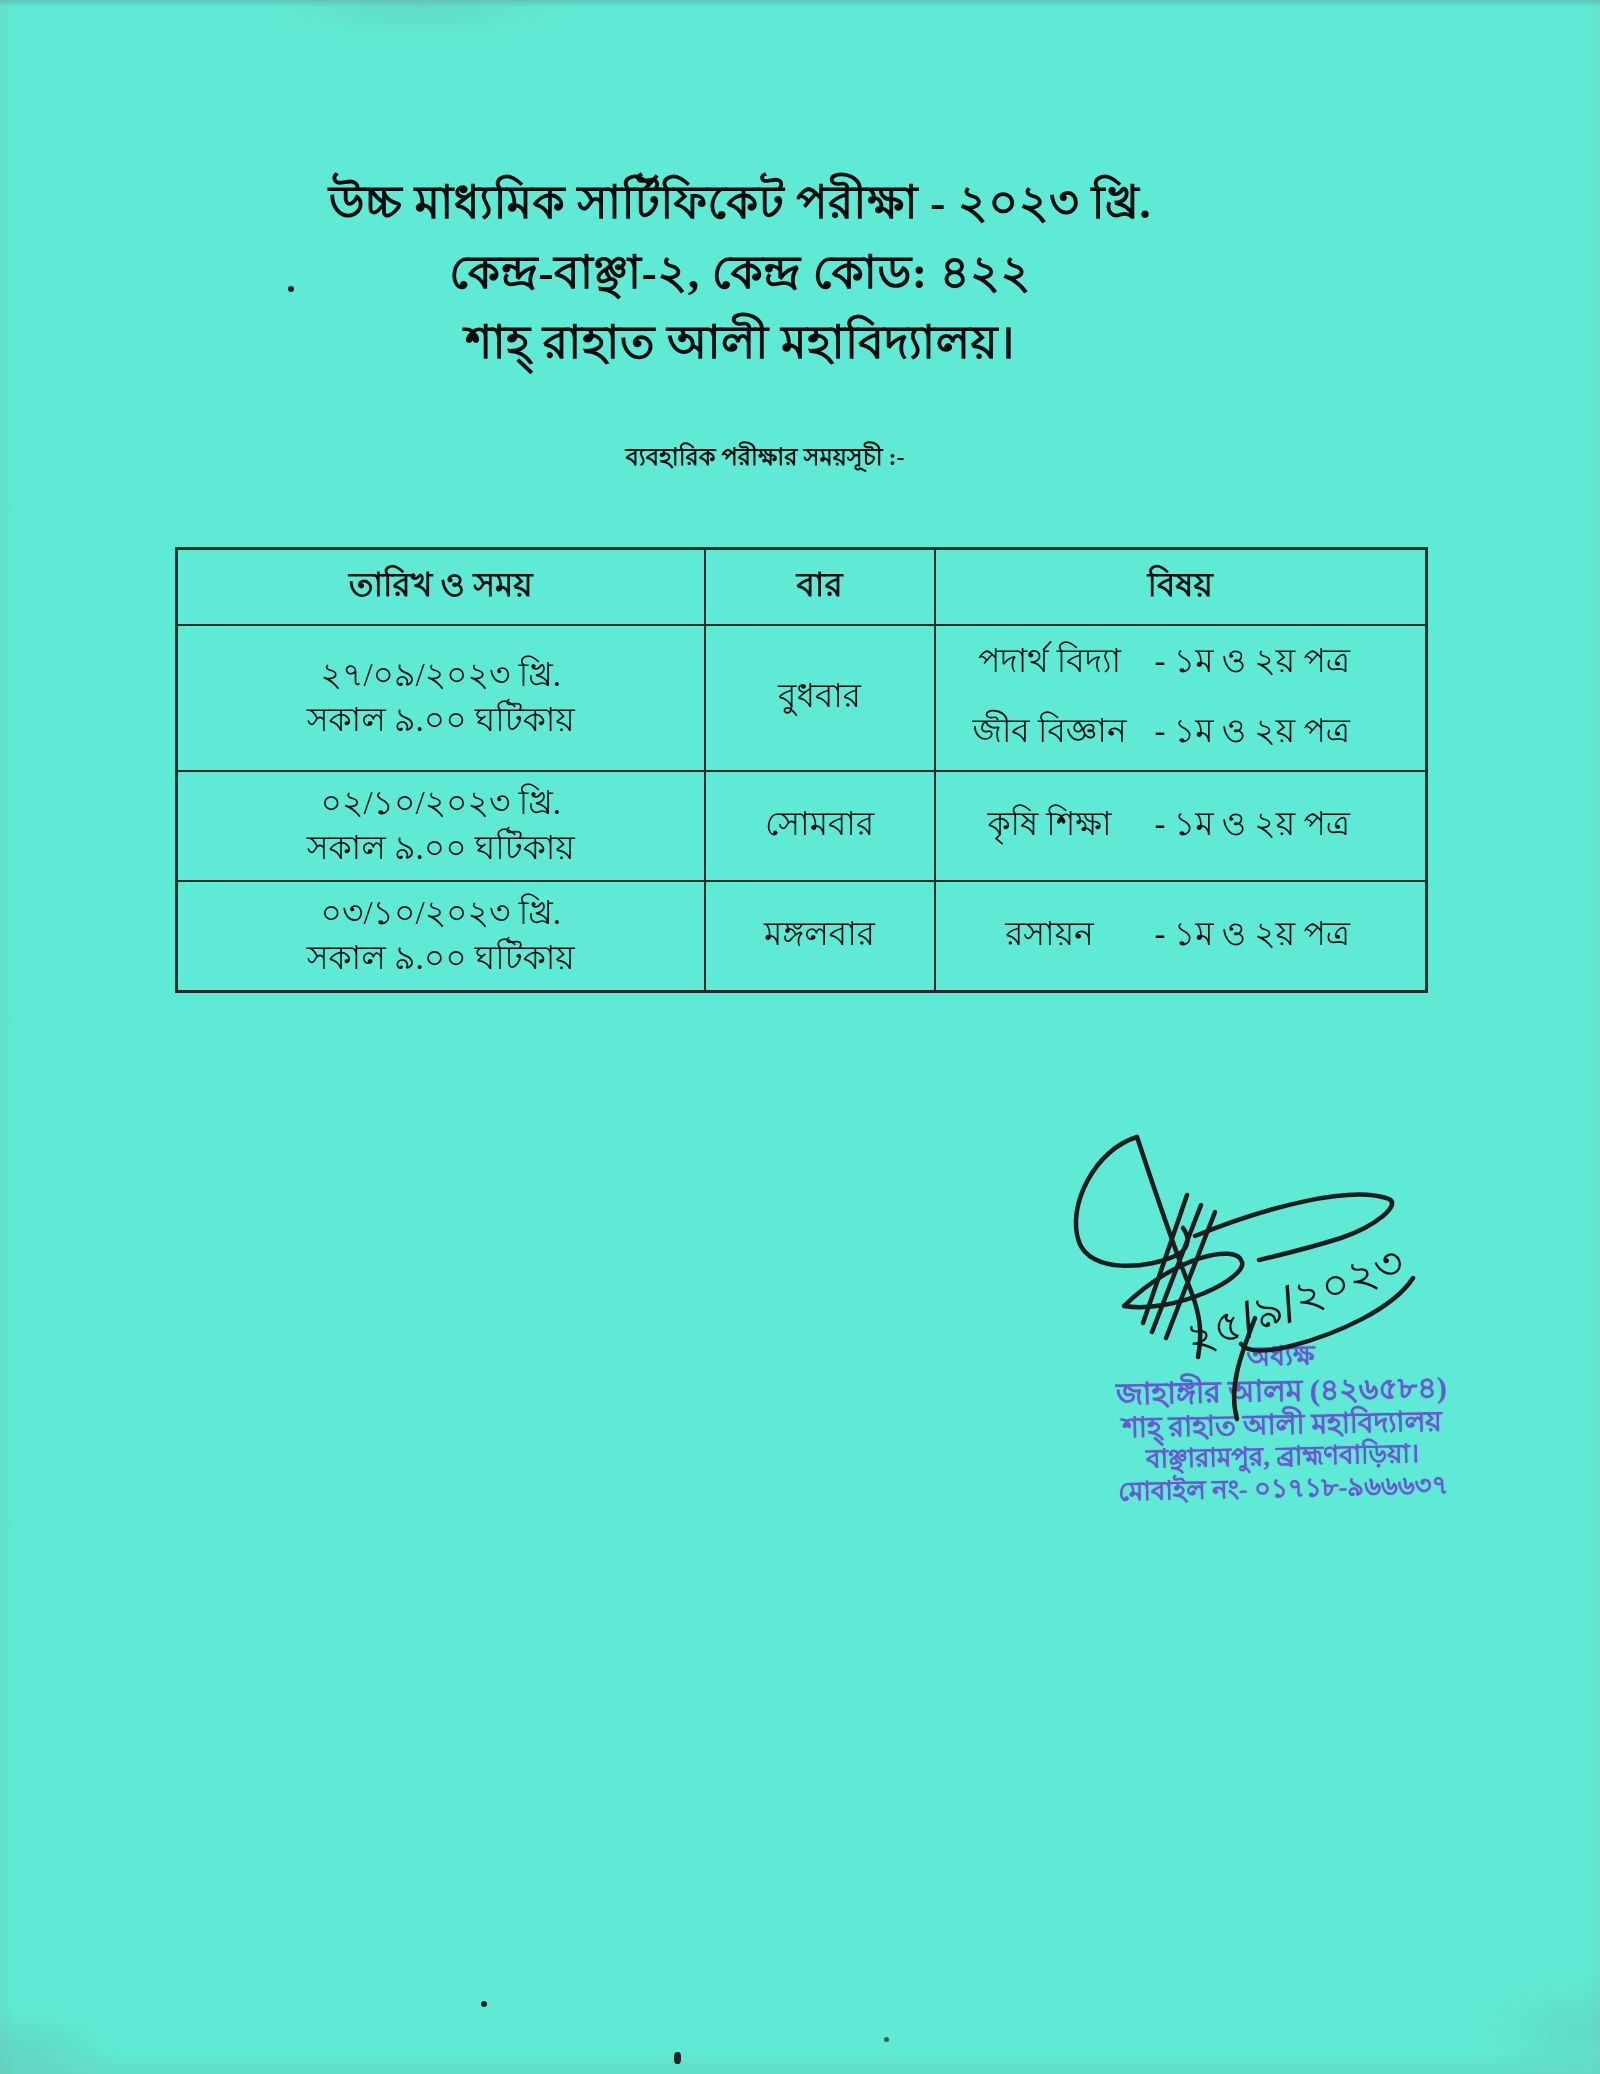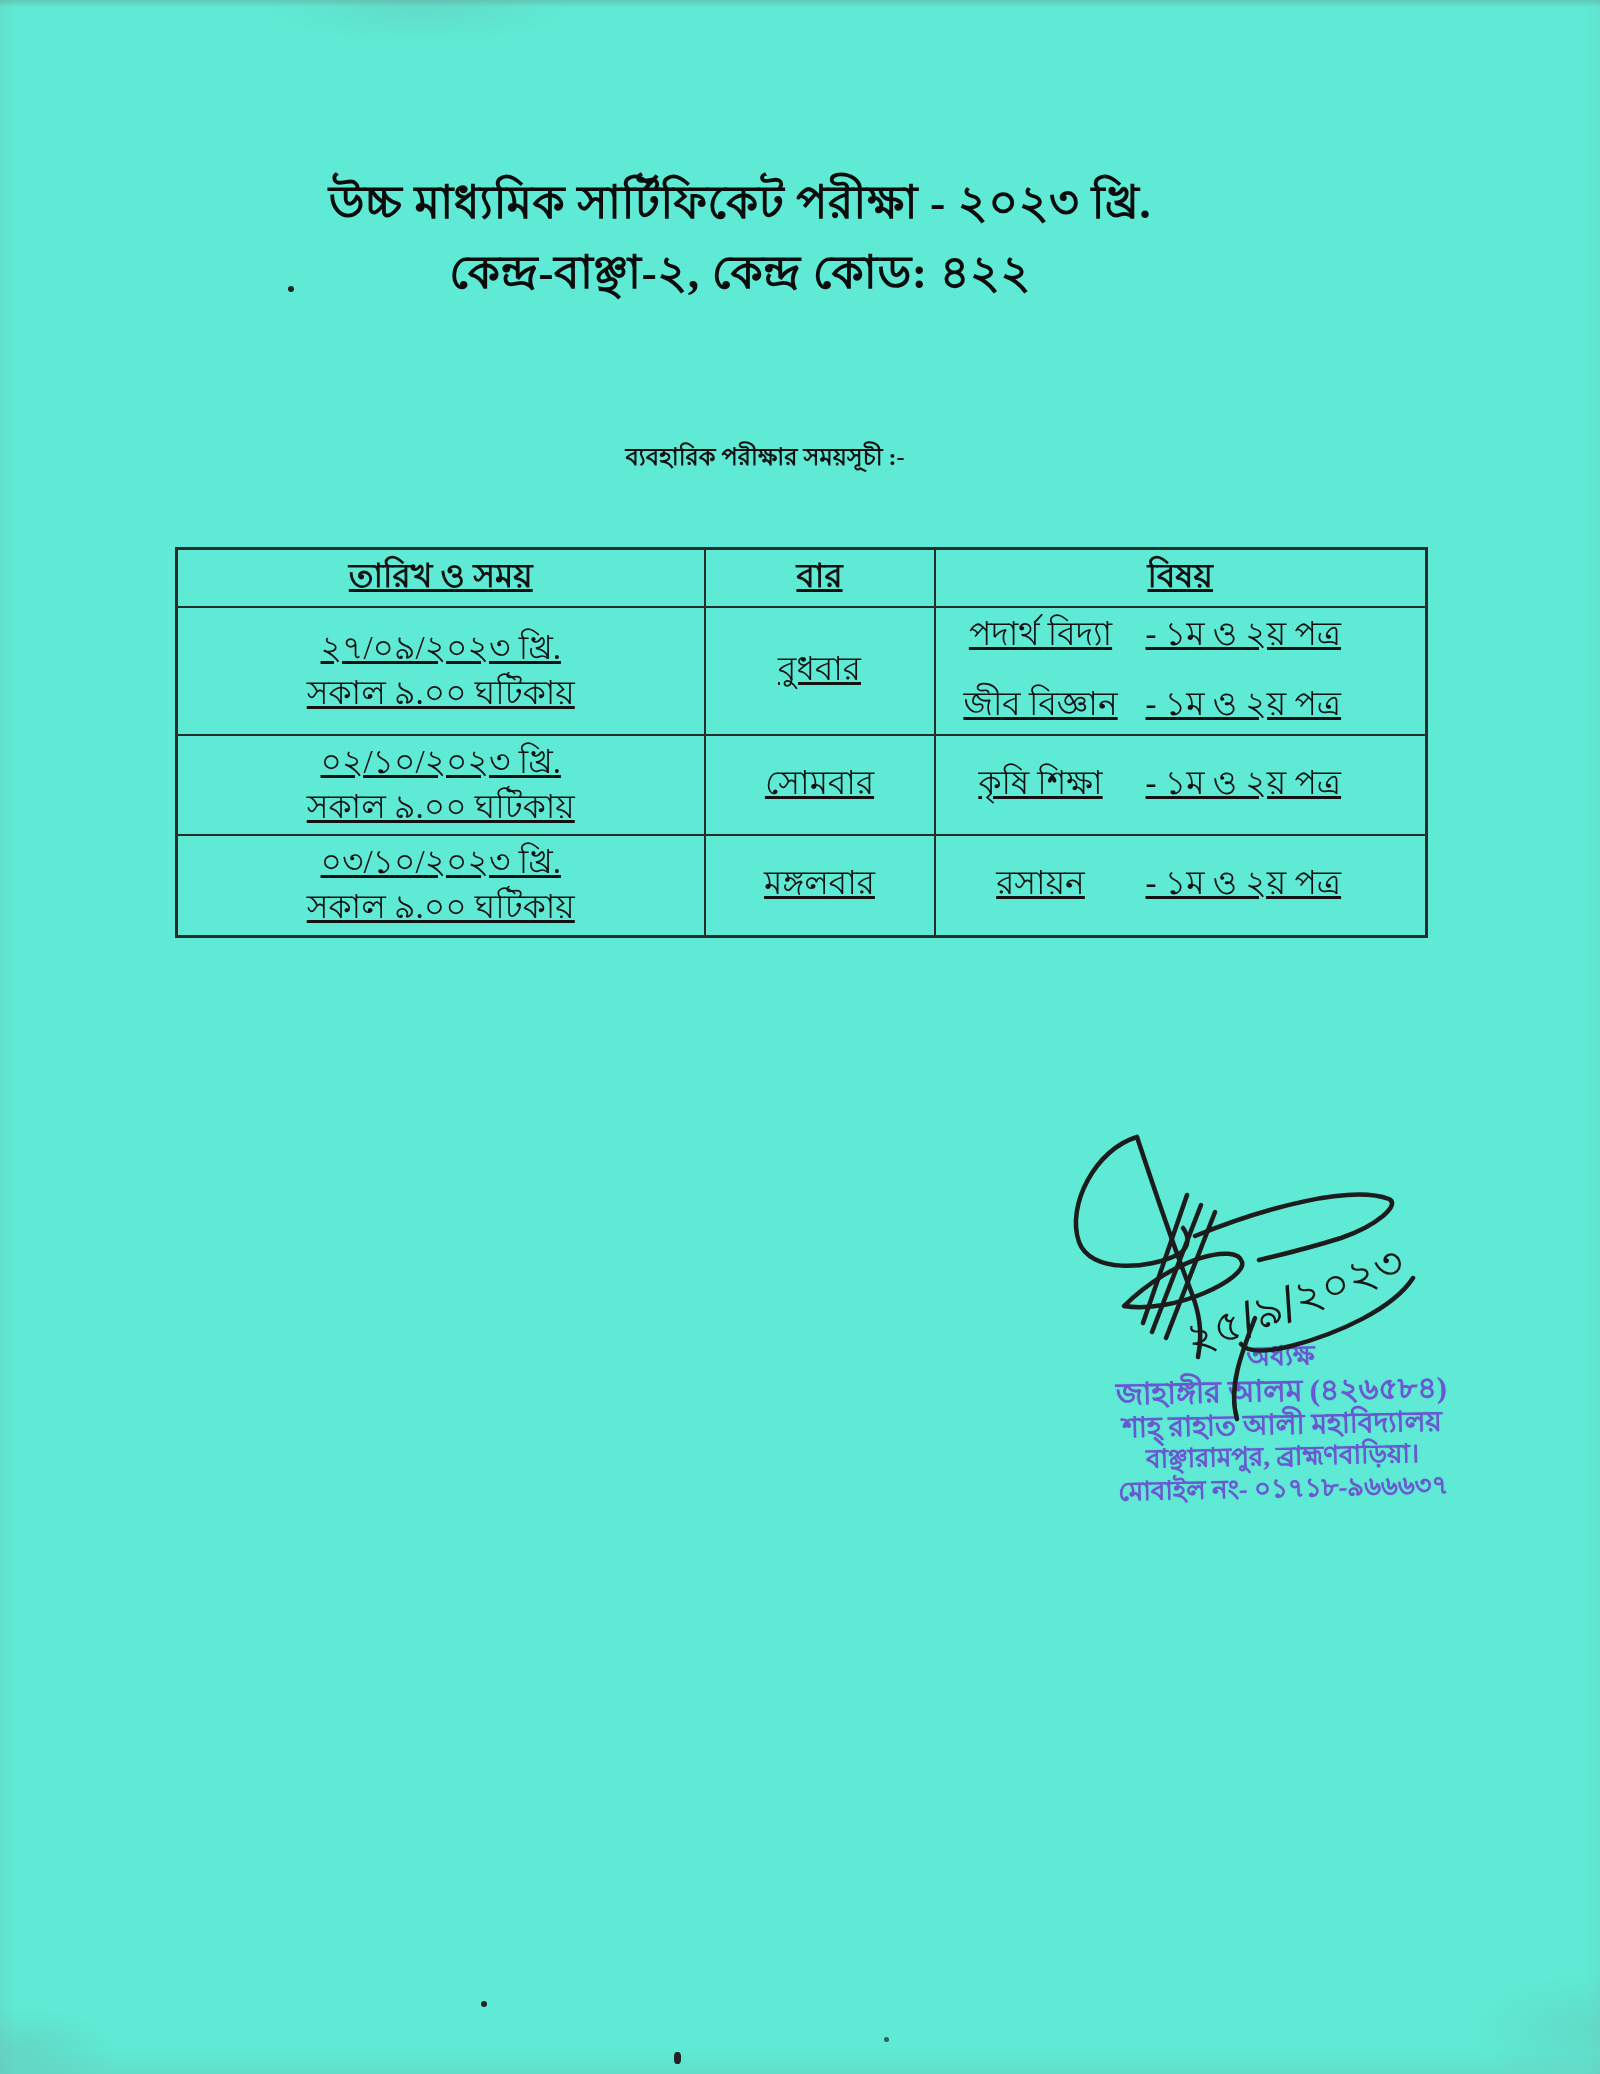--- a/index.html
+++ b/index.html
@@ -37,21 +37,21 @@
     font-weight:bold;font-size:24px;color:#101010;
   }
 
   
   .sched-wrap{position:absolute;left:175px;top:547px;}
   table.sched{
     border-collapse:collapse;table-layout:fixed;width:1250px;
     font-size:33px;color:#121212;
     border:3px solid #2d2b29;
   }
-  table.sched th, table.sched td{border:2px solid #2d2b29;padding:0;vertical-align:middle;text-decoration:underline;}
+  table.sched th, table.sched td{border:2px solid #2d2b29;padding:9px;vertical-align:middle;}
   col.c1{width:528px;} col.c2{width:230px;} col.c3{width:492px;}
   tr.hdr{height:52px;}
   tr.row1{height:99px;} tr.row2{height:110px;} tr.row3{height:100px;} tr.row4{height:101px;}
   th{font-weight:bold;text-align:center;}
   th.h-date{padding-right:110px;}
   td.dt{text-align:center;padding-right:112px;margin-left:25px;}
   td.dt .l{line-height:45px;}
   td.day{text-align:center;}
   td.subj{padding-left:16px;}
   .subj-wrap{display:flex;flex-direction:column;justify-content:center;gap:14px;height:100%;}
@@ -81,20 +81,21 @@
 </head>
 <body>
 
 <div class="page">
 
   <div class="scan-overlay"></div>
 
   <div class="title-block">
     <div class="title-line">উচ্চ মাধ্যমিক সার্টিফিকেট পরীক্ষা - ২০২৩ খ্রি.</div>
     <div class="title-line">কেন্দ্র-বাঞ্ছা-২, কেন্দ্র কোড: ৪২২</div>
+    <div class="title-line">শাহ্ রাহাত আলী মহাবিদ্যালয়।</div>
   </div>
 
   <div class="subtitle">ব্যবহারিক পরীক্ষার সময়সূচী :-</div>
 
   <div class="sched-wrap">
     <table class="sched">
       <colgroup>
           <col class="c1">
           <col class="c2">
           <col class="c3">

